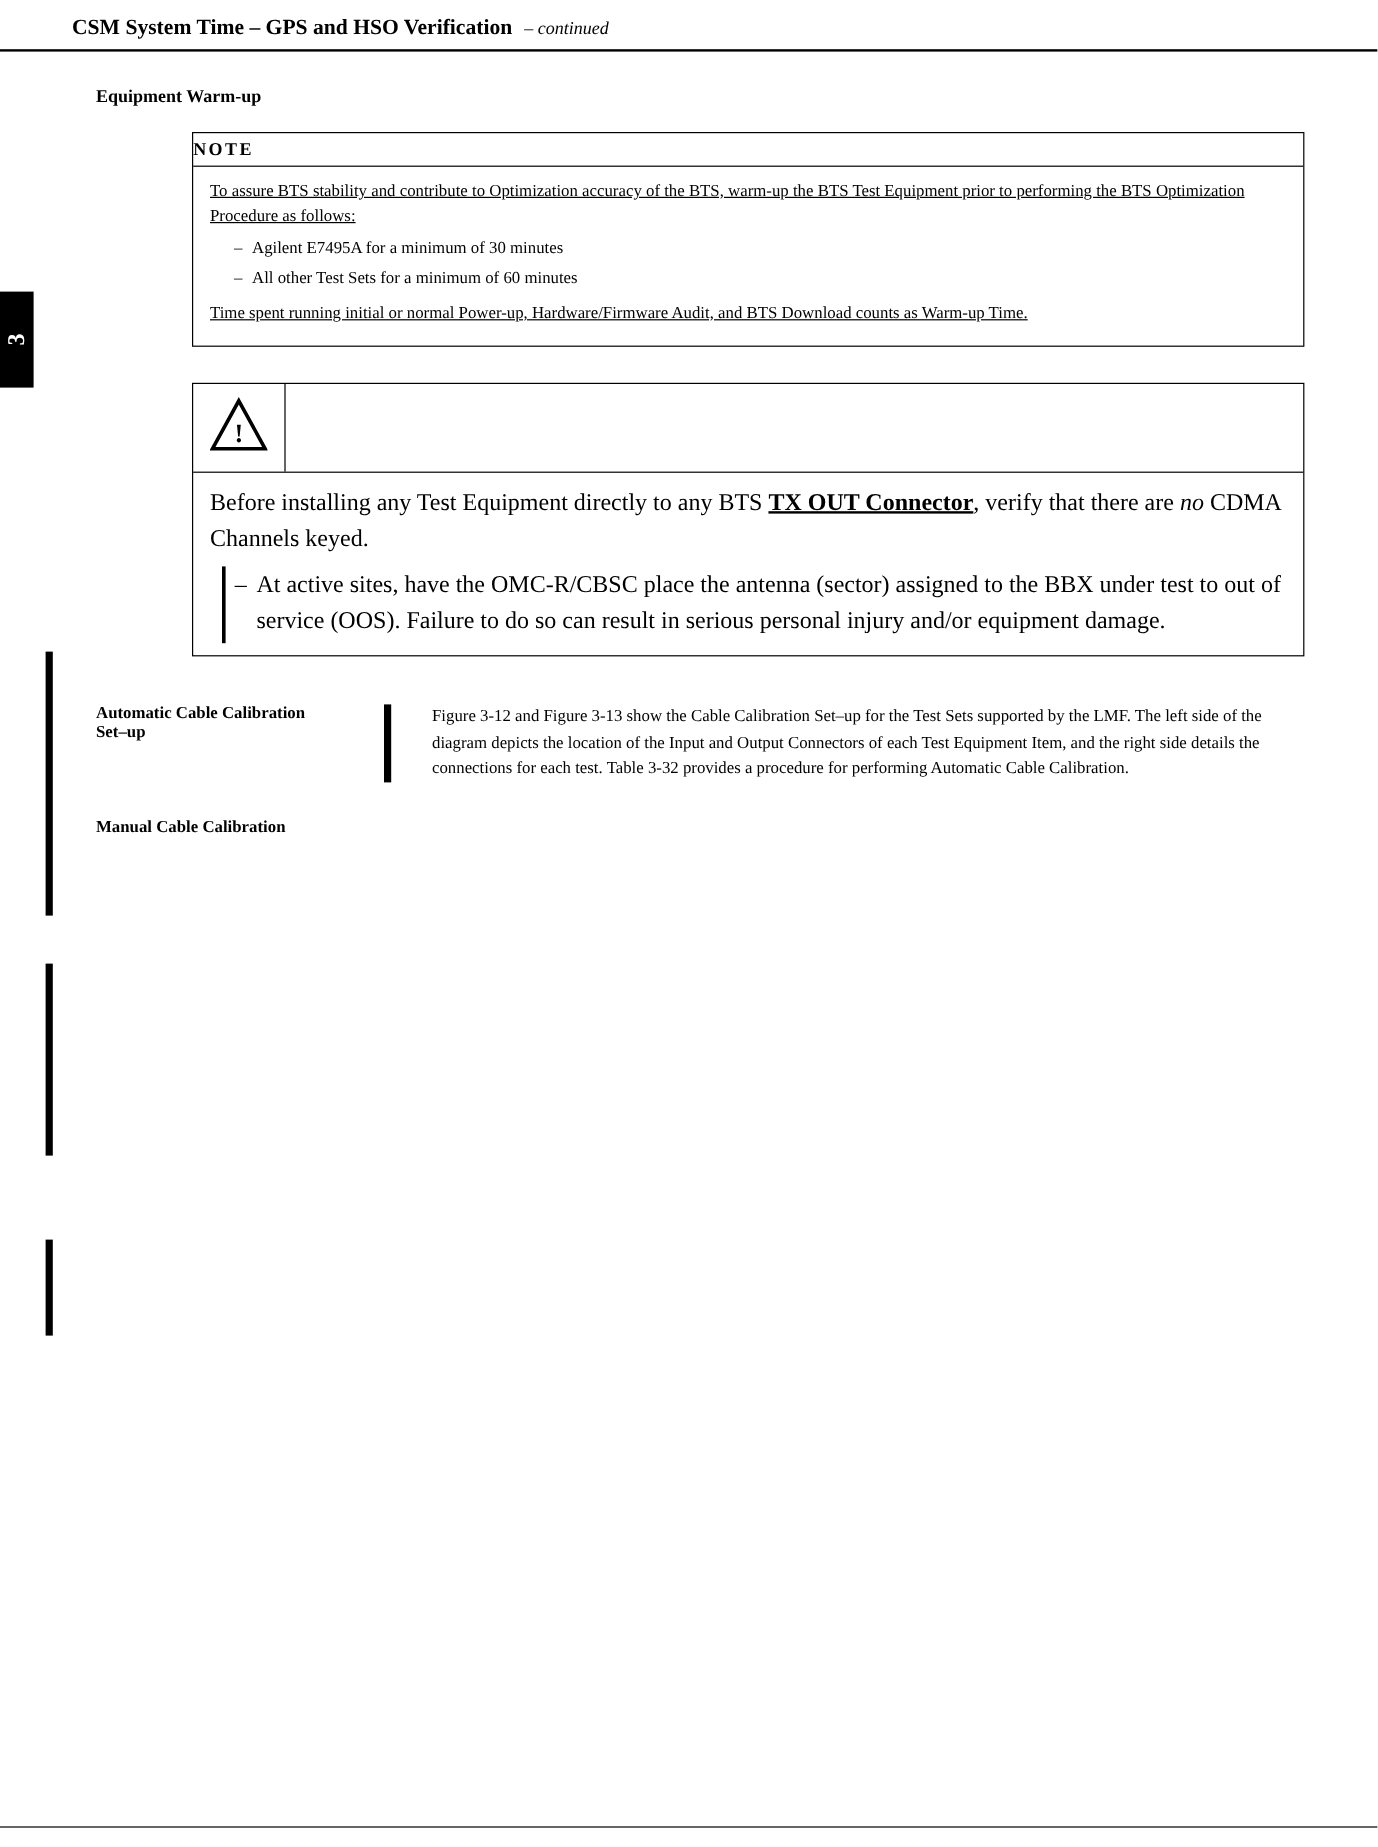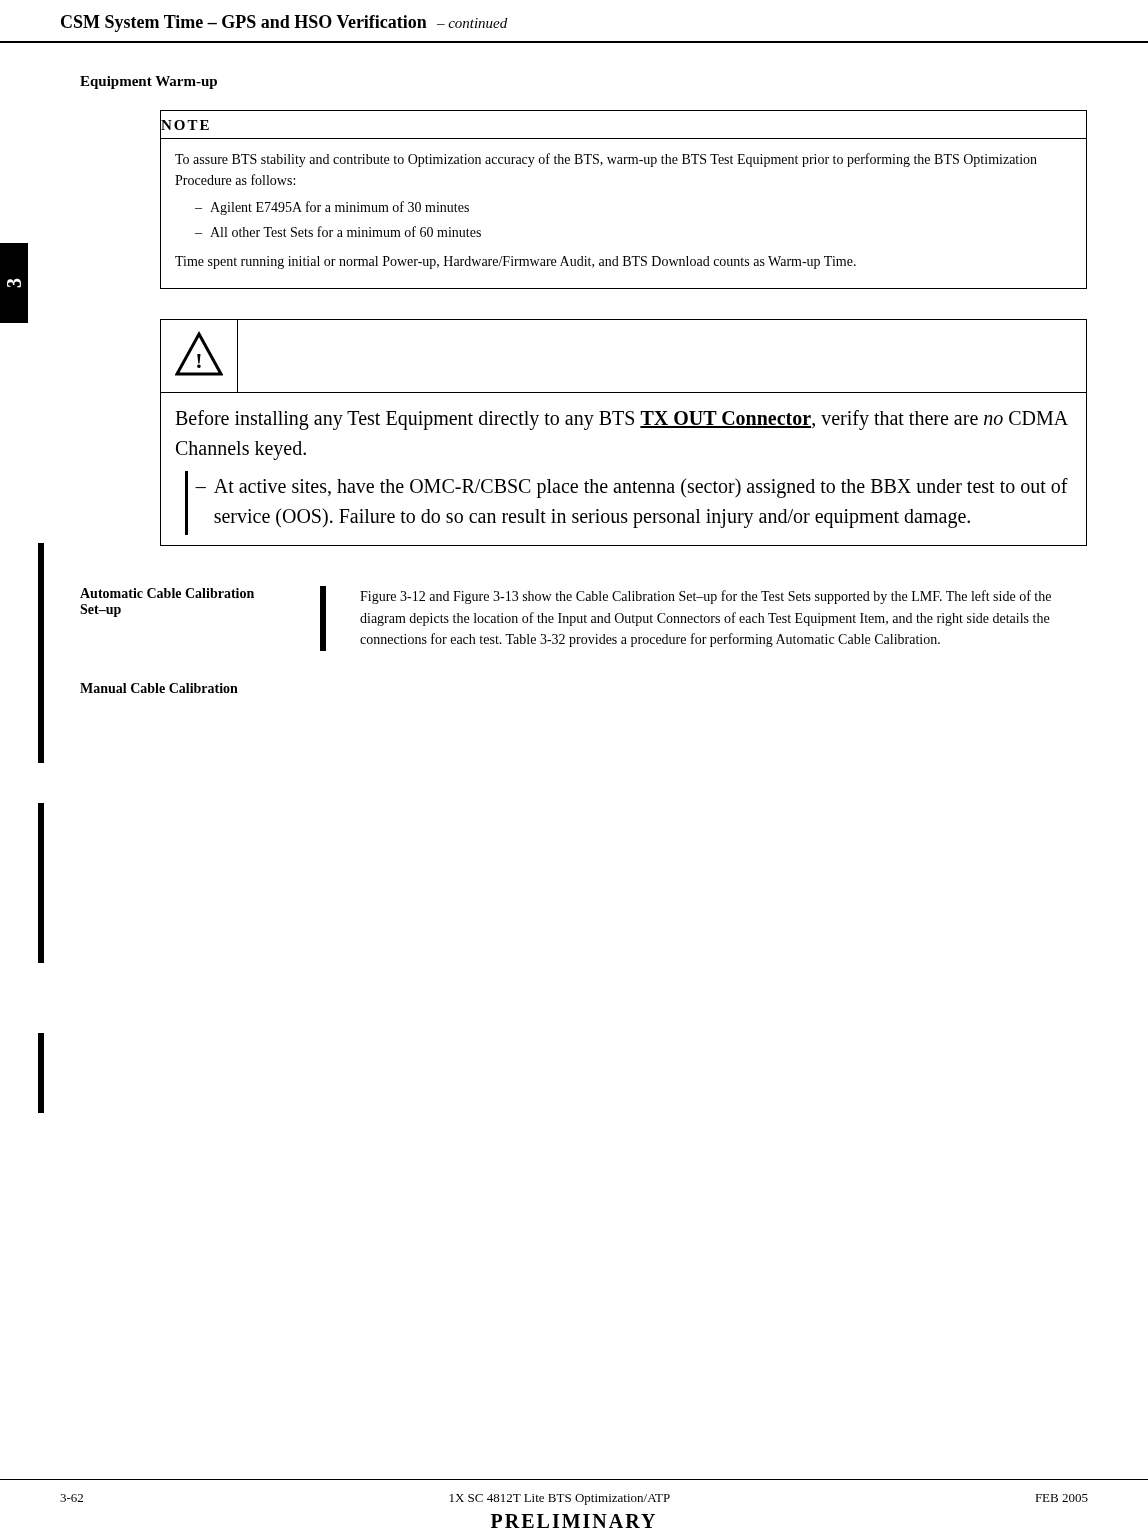--- a/index.html
+++ b/index.html
@@ -106,20 +106,21 @@
       border-bottom: 1.5px solid #000;
       letter-spacing: 2px;
     }
     .note-body {
       padding: 10px 14px 10px 14px;
       font-size: 14px;
       line-height: 1.5;
     }
     .note-body p {
       margin-bottom: 6px;
+      text-decoration: underline;
     }
     .note-item {
       display: flex;
       align-items: flex-start;
       margin-left: 20px;
       margin-bottom: 4px;
     }
     .note-item-dash {
       margin-right: 8px;
       flex-shrink: 0;
@@ -313,21 +314,15 @@
         <div class="left-label-col">
           <div class="subsection-title">Manual Cable Calibration</div>
         </div>
         <div style="width:6px; background:#000; margin-right:14px; flex-shrink:0;"></div>
       </div>
 
     </div>
   </div>
 
   <div class="page-footer">
-    <div class="footer-row-1">
-      <span>3-62</span>
-      <span>1X SC 4812T Lite BTS Optimization/ATP</span>
-      <span>FEB 2005</span>
-    </div>
-    <div class="footer-row-2">PRELIMINARY</div>
   </div>
 
 </div>
 
 </body></html>

